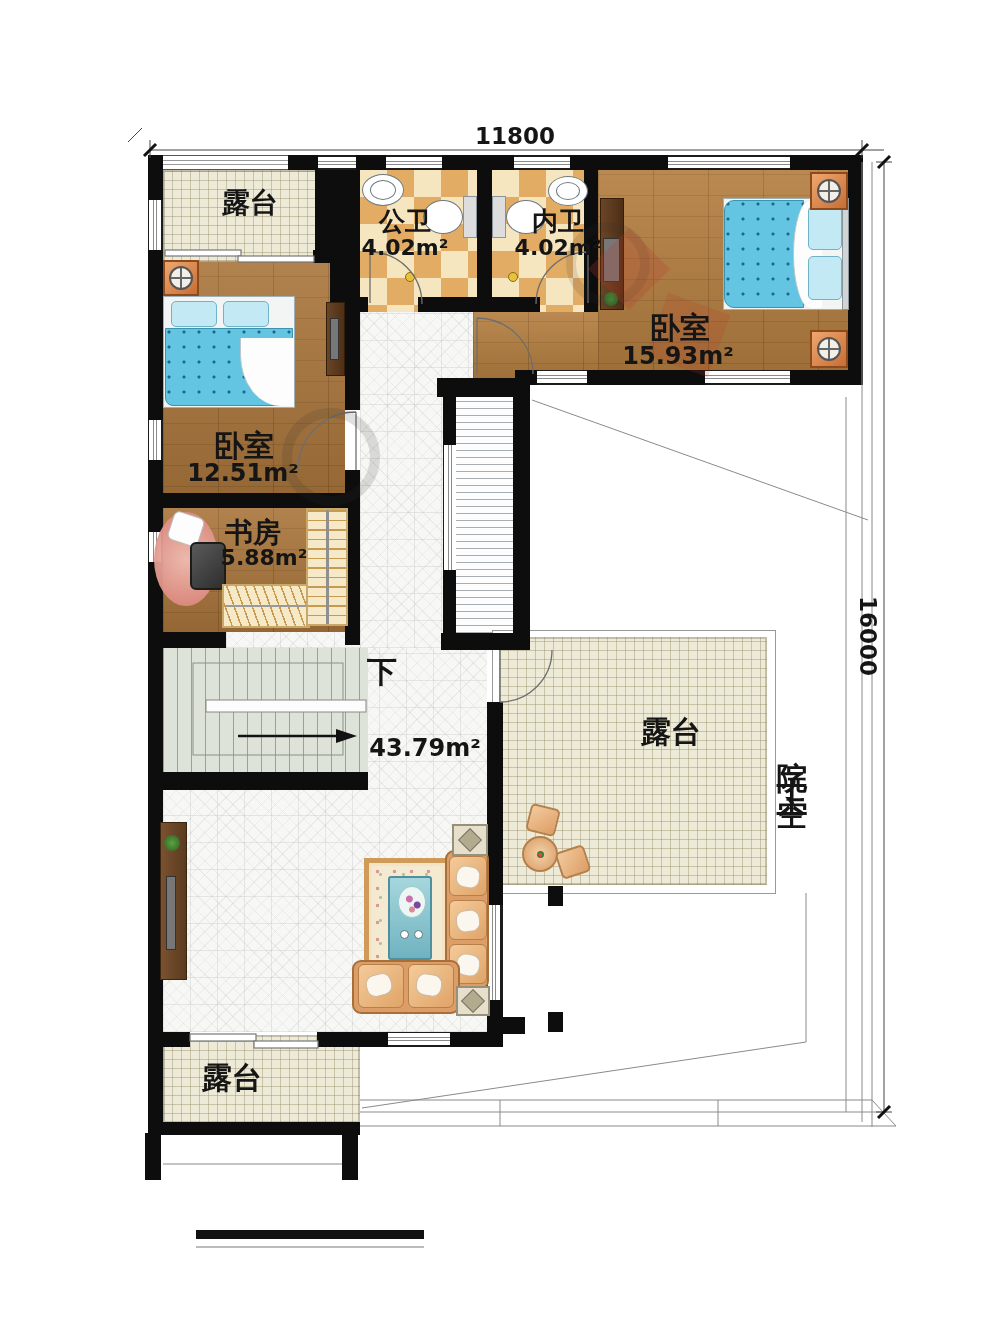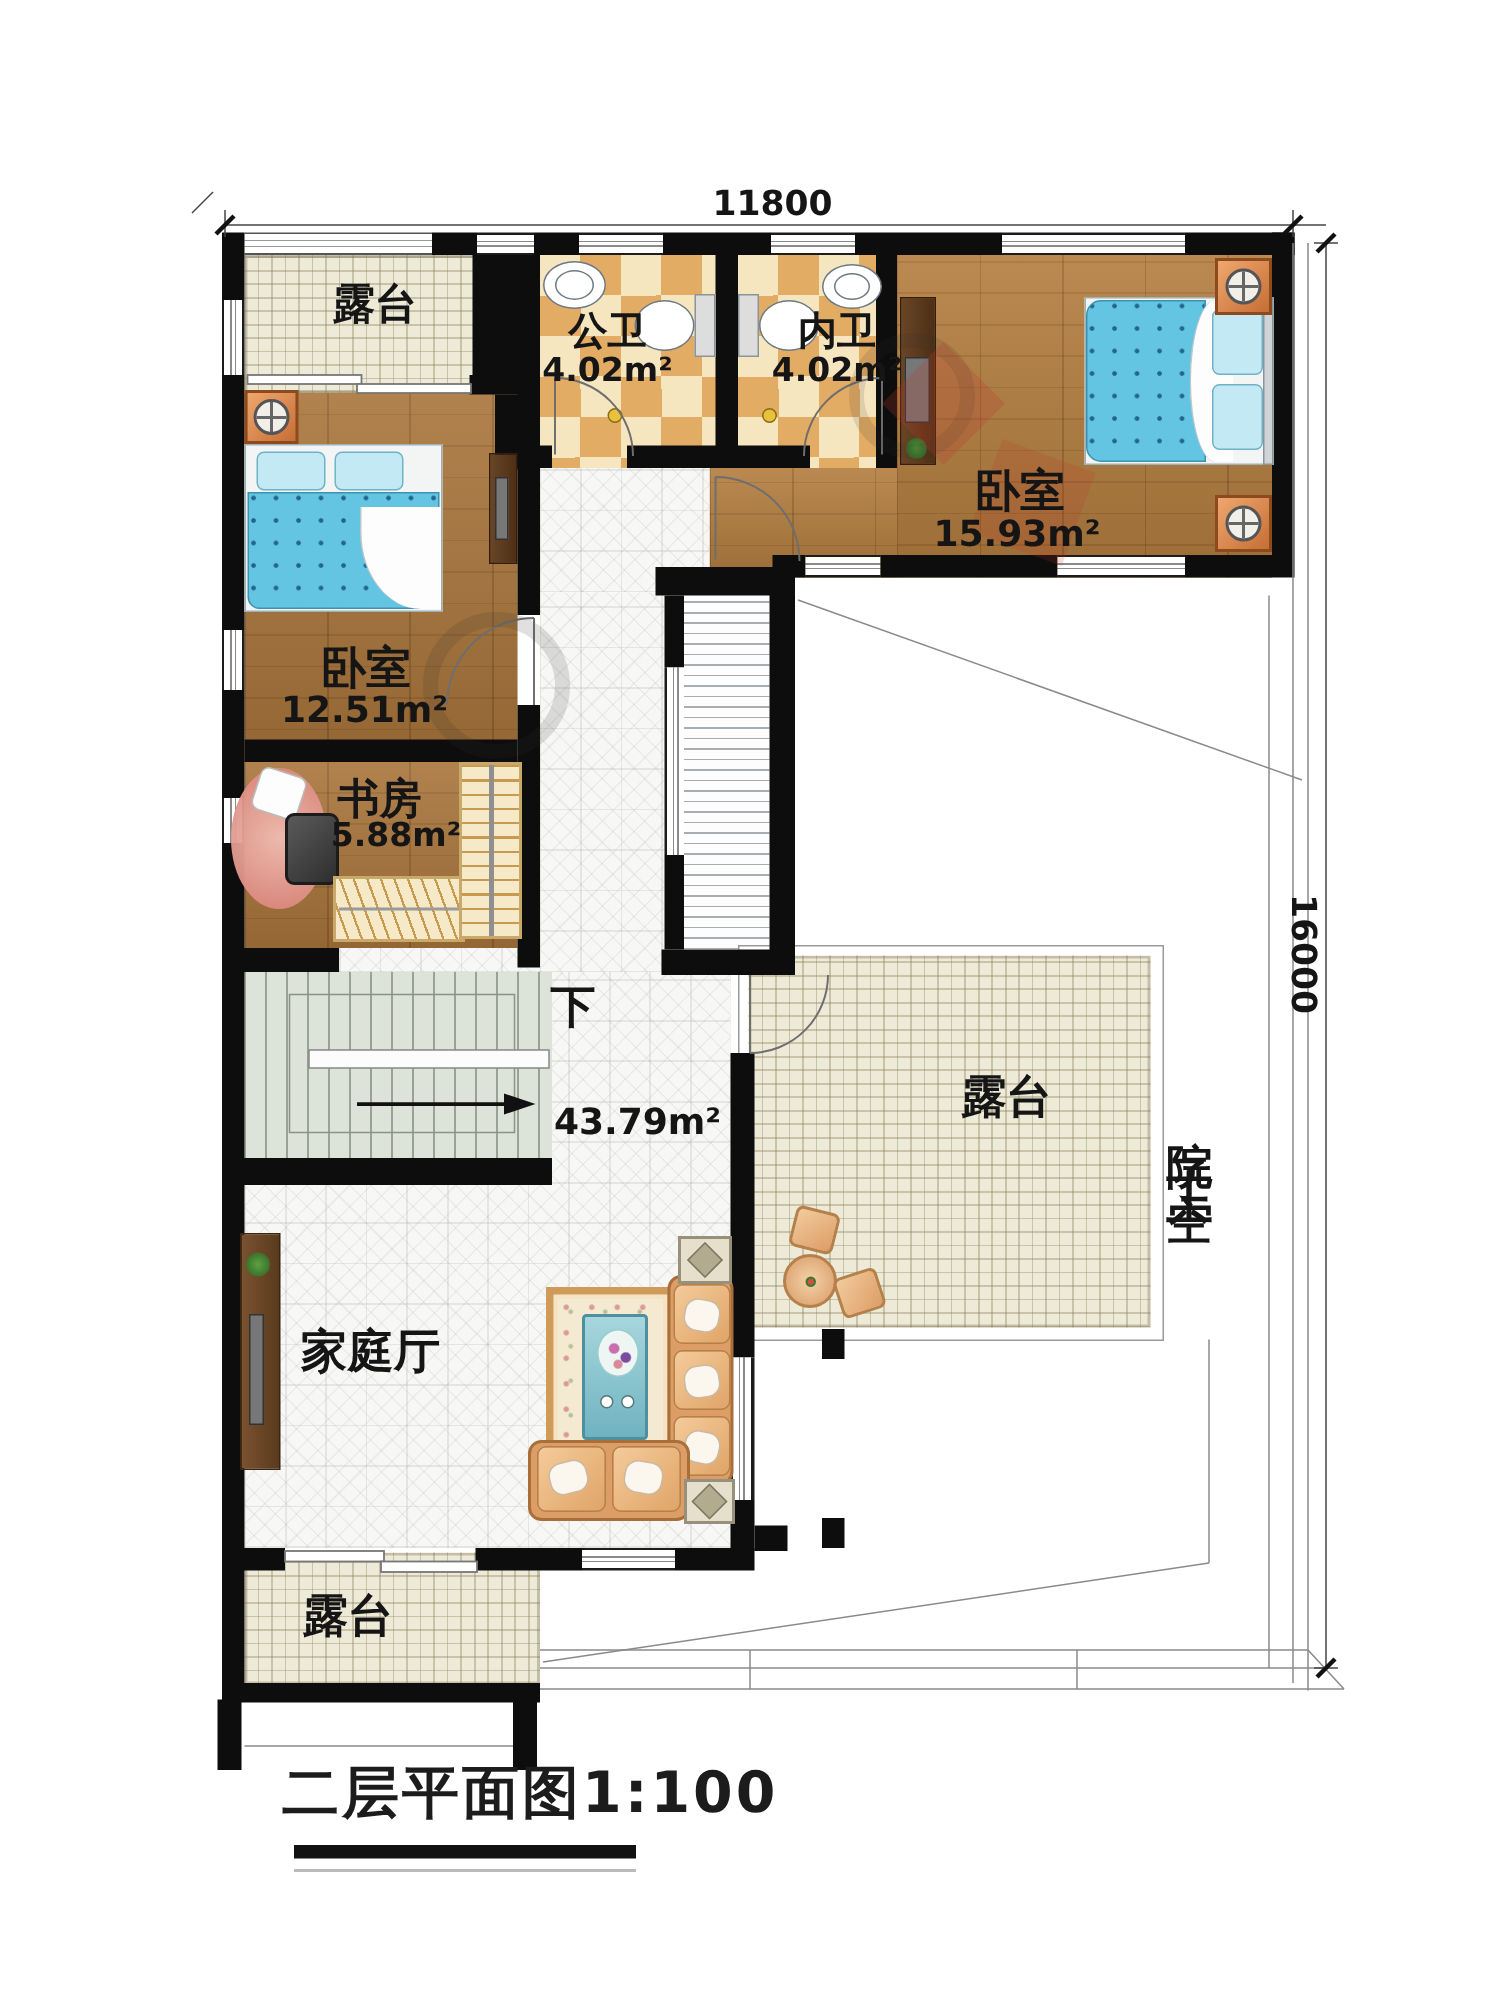--- a/index.html
+++ b/index.html
@@ -322,25 +322,23 @@
   <div class="lbl" style="left:503px;top:208px;width:110px;font-size:26px;">内卫</div>
   <div class="lbl" style="left:503px;top:236px;width:110px;font-size:22px;">4.02m²</div>
   <div class="lbl" style="left:620px;top:312px;width:120px;font-size:30px;">卧室</div>
   <div class="lbl" style="left:598px;top:344px;width:160px;font-size:24px;">15.93m²</div>
   <div class="lbl" style="left:184px;top:430px;width:120px;font-size:30px;">卧室</div>
   <div class="lbl" style="left:163px;top:461px;width:160px;font-size:24px;">12.51m²</div>
   <div class="lbl" style="left:193px;top:518px;width:120px;font-size:28px;">书房</div>
   <div class="lbl" style="left:184px;top:546px;width:160px;font-size:22px;">5.88m²</div>
   <div class="lbl" style="left:362px;top:656px;width:40px;font-size:30px;">下</div>
   <div class="lbl" style="left:345px;top:736px;width:160px;font-size:24px;">43.79m²</div>
-  <div class="lbl" style="left:157px;top:885px;width:180px;font-size:31px;">家庭厅</div>
   <div class="lbl" style="left:611px;top:716px;width:120px;font-size:30px;">露台</div>
   <div class="lbl" style="left:172px;top:1062px;width:120px;font-size:30px;">露台</div>
   <div class="lbl" style="left:776px;top:660px;height:200px;font-size:31px;writing-mode:vertical-rl;letter-spacing:12px;white-space:normal;">院子上空</div>
 
   <div class="lbl" style="left:455px;top:124px;width:120px;font-size:23px;">11800</div>
   <div class="lbl" style="left:880px;top:596px;width:80px;font-size:23px;transform:rotate(90deg);transform-origin:0 0;text-align:left;">16000</div>
 
-  <div class="lbl" style="left:188px;top:1176px;width:320px;font-size:38px;letter-spacing:2px;text-align:left;color:#1c1c1c;">二层平面图1:100</div>
   <div class="abs" style="left:196px;top:1230px;width:228px;height:9px;background:#111;"></div>
   <div class="abs" style="left:196px;top:1246px;width:228px;height:2px;background:#bbb;"></div>
 
 </div>
 
 </body></html>

